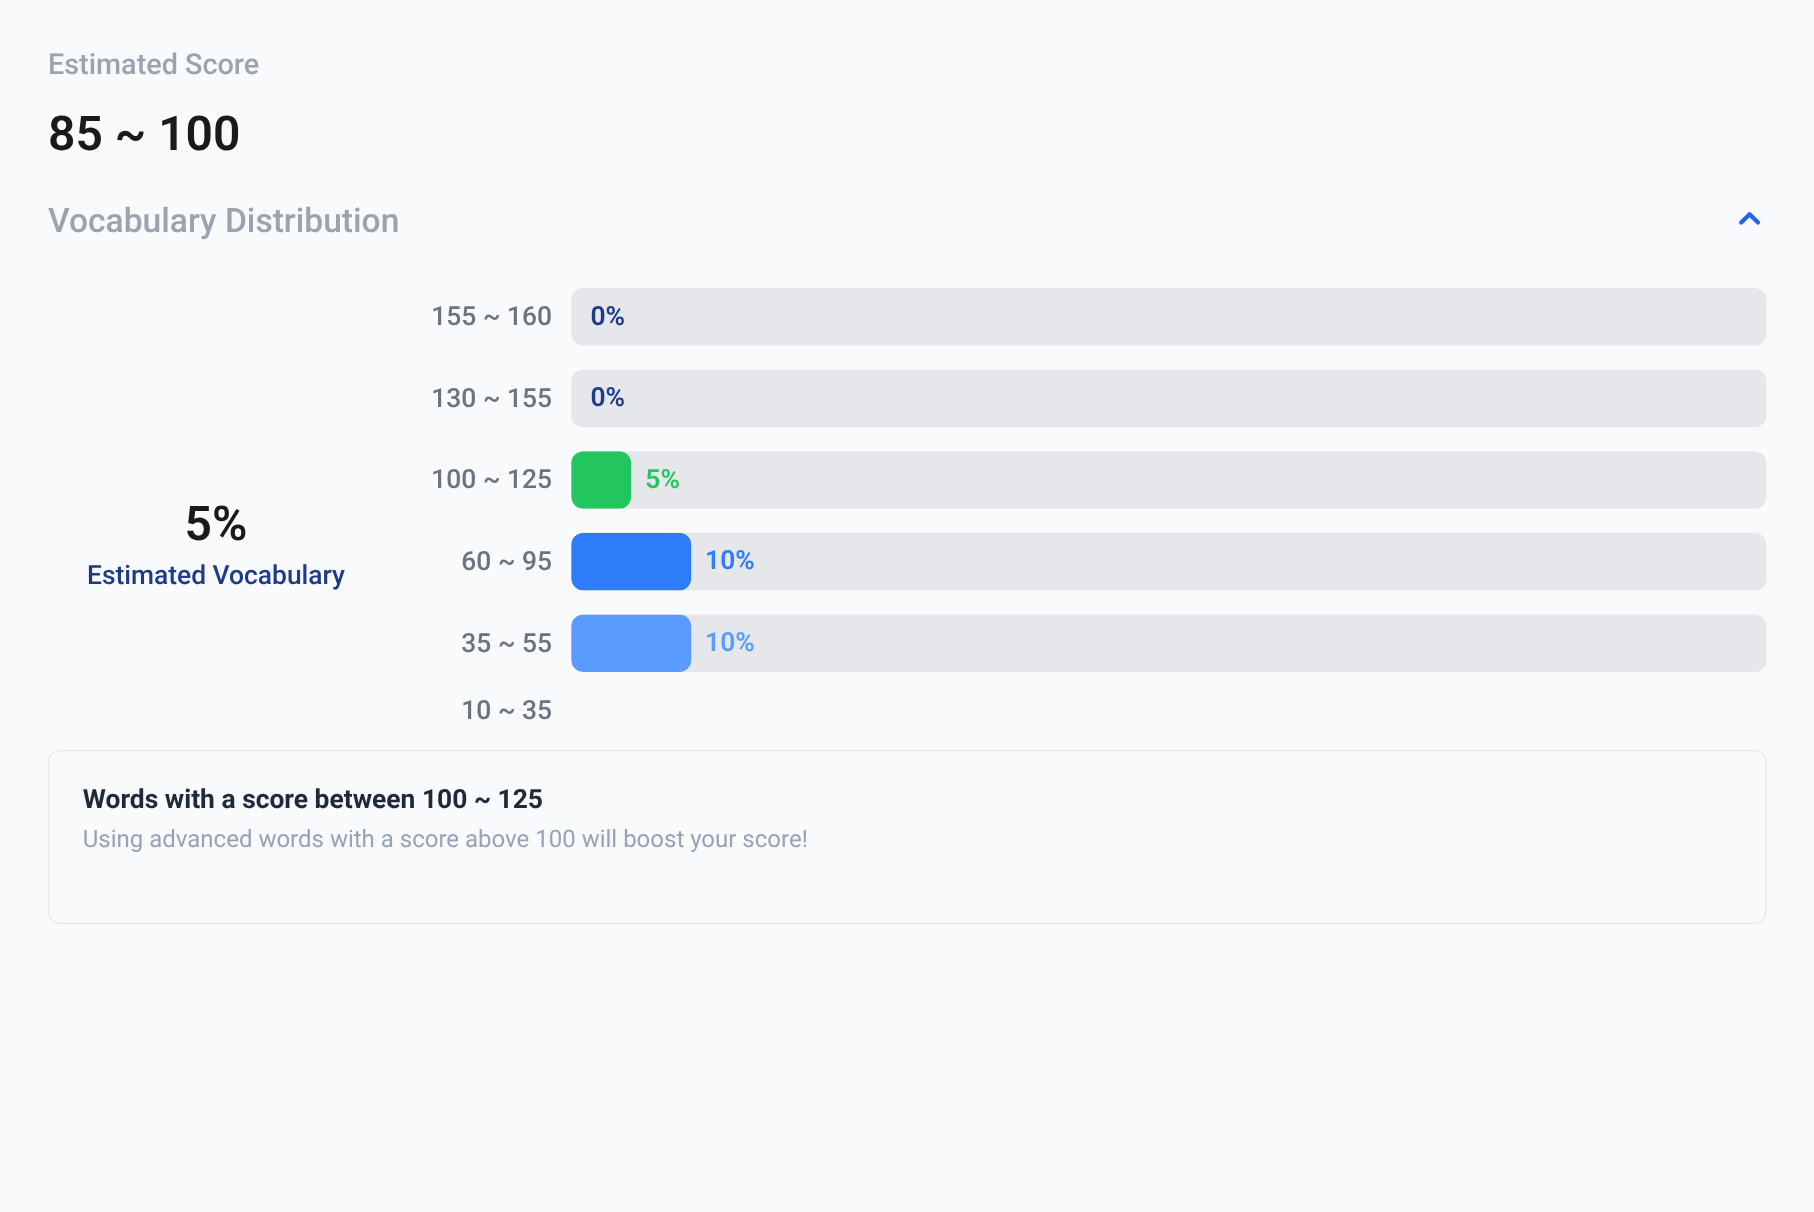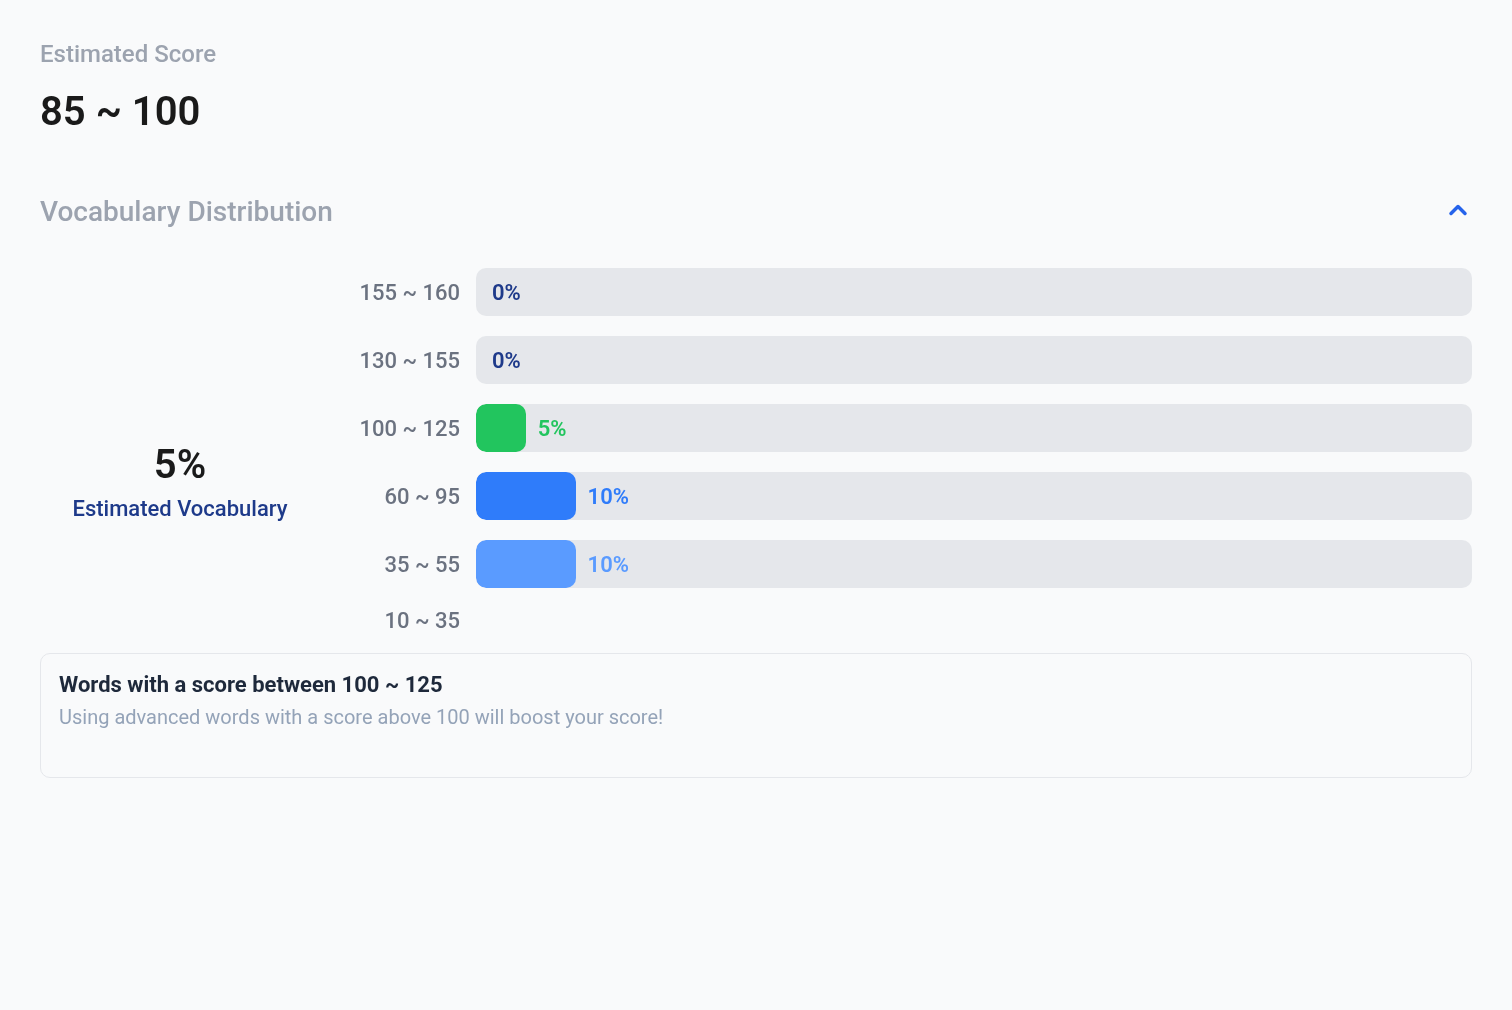--- a/index.html
+++ b/index.html
@@ -15,21 +15,21 @@
     .score-label {
       color: #9ca3af;
       font-size: 24px;
       font-weight: 500;
       margin-bottom: 20px;
     }
     .score-value {
       color: #1a1a1a;
       font-size: 40px;
       font-weight: 600;
-      margin-bottom: 60px;
+      margin-bottom: 32px;
     }
     .section-header {
       display: flex;
       justify-content: space-between;
       align-items: center;
       margin-bottom: 40px;
     }
     .section-title {
       color: #9ca3af;
       font-size: 28px;
@@ -102,21 +102,21 @@
       top: 50%;
       transform: translateY(-50%);
       font-size: 22px;
       font-weight: 600;
       padding-left: 16px;
       white-space: nowrap;
     }
     .detail-box {
       border: 1px solid #e5e7eb;
       border-radius: 10px;
-      padding: 18px;
+      padding: 28px;
       margin-top: 16px;
     }
     .detail-title {
       font-size: 22px;
       font-weight: 700;
       color: #1e293b;
       margin-bottom: 8px;
     }
     .detail-subtitle {
       font-size: 20px;

